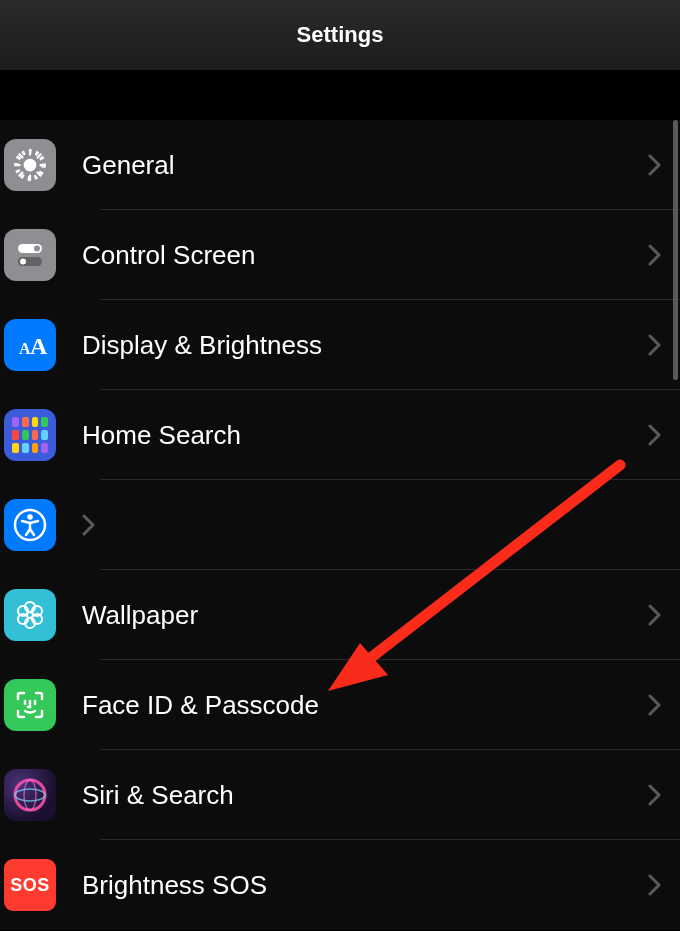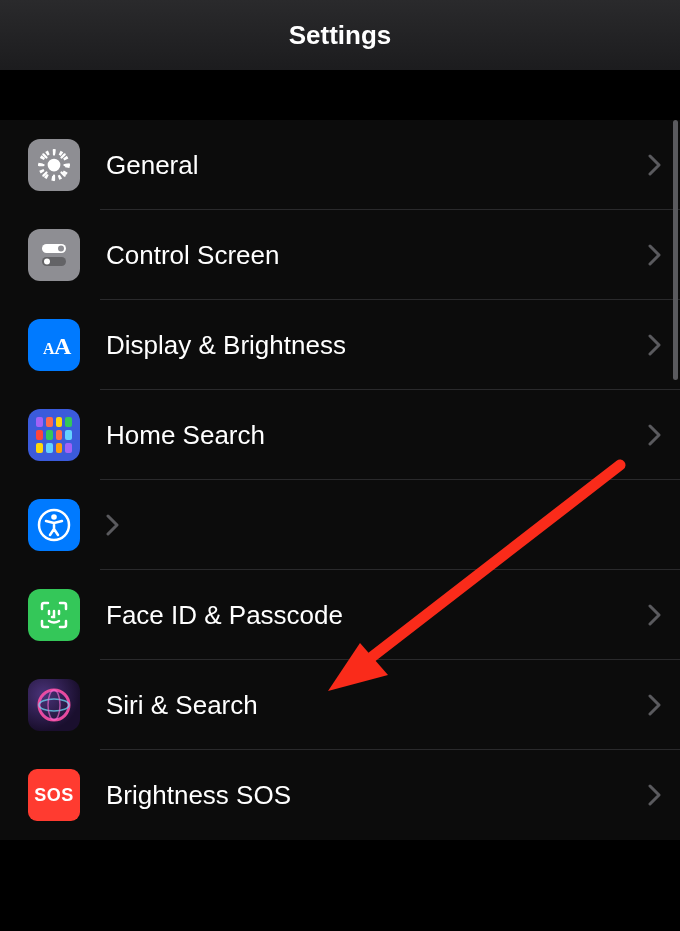--- a/index.html
+++ b/index.html
@@ -17,36 +17,36 @@
       position: relative;
     }
     .header {
       height: 70px;
       background: linear-gradient(180deg, #2a2a2c 0%, #1c1c1e 100%);
       display: flex;
       align-items: center;
       justify-content: center;
     }
     .header-title {
-      font-size: 26px;
+      font-size: 22px;
       font-weight: 600;
       color: #ffffff;
     }
     .gap {
       height: 50px;
       background: #000000;
     }
     .settings-list {
       background: #0c0c0c;
     }
     .settings-row {
       display: flex;
       align-items: center;
       height: 90px;
-      padding-left: 28px;
+      padding-left: 4px;
       padding-right: 18px;
       cursor: pointer;
       position: relative;
     }
     .settings-row::after {
       content: "";
       position: absolute;
       bottom: 0;
       left: 100px;
       right: 0;
@@ -192,20 +192,39 @@
         <circle cx="20" cy="20" r="15" fill="none" stroke="#ffffff" stroke-width="2.5"></circle>
         <circle cx="20" cy="12" r="2.8" fill="#ffffff"></circle>
         <path d="M12 16 L20 18 L28 16 M20 18 L20 24 L16 30 M20 24 L24 30" stroke="#ffffff" stroke-width="2.5" stroke-linecap="round" stroke-linejoin="round" fill="none"></path>
       </svg>
     </div>
     <svg class="chevron" width="14" height="22" viewBox="0 0 14 22" fill="none">
       <path d="M2 2 L11 11 L2 20" stroke="currentColor" stroke-width="3" stroke-linecap="round" stroke-linejoin="round"></path>
     </svg>
   </div>
 
+  <div class="settings-row">
+    <div class="icon-box icon-wallpaper">
+      <svg width="40" height="40" viewBox="0 0 40 40">
+        <g fill="none" stroke="#ffffff" stroke-width="2">
+          <circle cx="20" cy="12" r="5"></circle>
+          <circle cx="27" cy="16" r="5"></circle>
+          <circle cx="27" cy="24" r="5"></circle>
+          <circle cx="20" cy="28" r="5"></circle>
+          <circle cx="13" cy="24" r="5"></circle>
+          <circle cx="13" cy="16" r="5"></circle>
+          <circle cx="20" cy="20" r="3"></circle>
+        </g>
+      </svg>
+    </div>
+    <div class="row-label">Wallpaper</div>
+    <svg class="chevron" width="14" height="22" viewBox="0 0 14 22" fill="none">
+      <path d="M2 2 L11 11 L2 20" stroke="currentColor" stroke-width="3" stroke-linecap="round" stroke-linejoin="round"></path>
+    </svg>
+  </div>
 
   <div class="settings-row">
     <div class="icon-box icon-faceid">
       <svg width="40" height="40" viewBox="0 0 40 40" fill="none" stroke="#ffffff" stroke-width="2.5" stroke-linecap="round">
         <path d="M8 14 L8 10 Q8 8 10 8 L14 8"></path>
         <path d="M26 8 L30 8 Q32 8 32 10 L32 14"></path>
         <path d="M32 26 L32 30 Q32 32 30 32 L26 32"></path>
         <path d="M14 32 L10 32 Q8 32 8 30 L8 26"></path>
         <line x1="15" y1="16" x2="15" y2="19"></line>
         <line x1="25" y1="16" x2="25" y2="19"></line>

